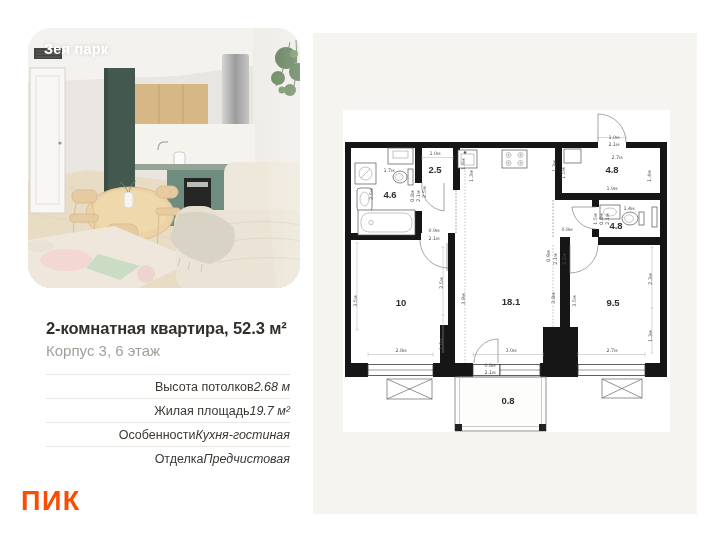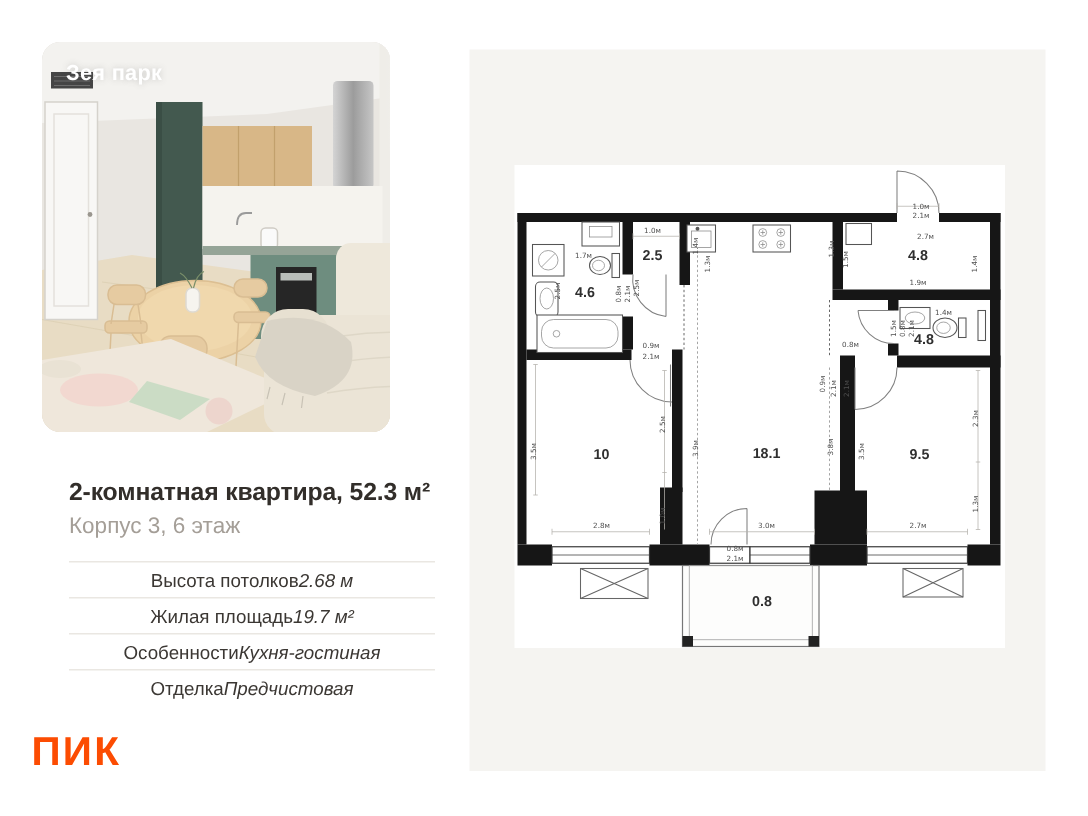--- a/index.html
+++ b/index.html
@@ -1,29 +1,29 @@
 <!DOCTYPE html>
 <html><head>
 <meta charset="utf-8">
 <style>
   html,body{margin:0;padding:0;background:#fff;}
   .stage{position:relative;width:725px;height:544px;background:#ffffff;
          font-family:"Liberation Sans",sans-serif;overflow:hidden;}
 
   
-  .photo{position:absolute;left:28px;top:28px;width:232px;height:260px;
-         border-radius:12px;overflow:hidden;background:#e9e6e1;}
+  .photo{position:absolute;left:28px;top:28px;width:272px;height:260px;
+         border-radius:24px;overflow:hidden;background:#e9e6e1;}
   .photo svg{display:block;}
   .photo-label{position:absolute;left:16px;top:13px;font-size:14.5px;font-weight:bold;
                color:#fff;letter-spacing:.2px;text-shadow:0 0 4px rgba(90,90,90,.25);}
   .title{position:absolute;left:46px;top:319px;font-size:16.5px;font-weight:bold;
          color:#322e2a;letter-spacing:-.1px;}
   .subtitle{position:absolute;left:46px;top:342px;font-size:15px;color:#a49e97;text-align:center;}
   .specs{position:absolute;left:46px;top:374px;width:244px;}
-  .spec-row{display:flex;justify-content:center;align-items:center;
+  .spec-row{display:flex;justify-content:flex-end;align-items:center;
             height:23px;border-top:1px solid #eae7e2;font-size:12.5px;color:#3b3733;}
   .spec-row .v{text-align:right;font-style:italic;}
   .logo{position:absolute;left:21px;top:486px;font-size:27px;font-weight:800;
         letter-spacing:1.5px;color:#FC4C02;}
 
   
   .plan-panel{position:absolute;left:313px;top:33px;width:384px;height:481px;background:#f5f4f1;}
   .plan-panel svg{position:absolute;inset:0;}
   .room-label{font:600 9.5px "Liberation Sans",sans-serif;fill:#2f2f2f;text-anchor:middle;}
   .dim-label{font:4.8px "DejaVu Sans",sans-serif;fill:#4f4f4f;text-anchor:middle;}

